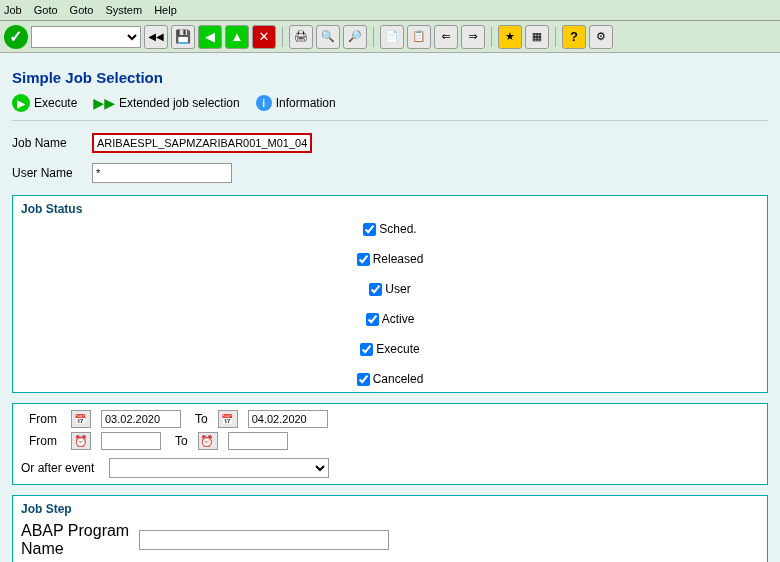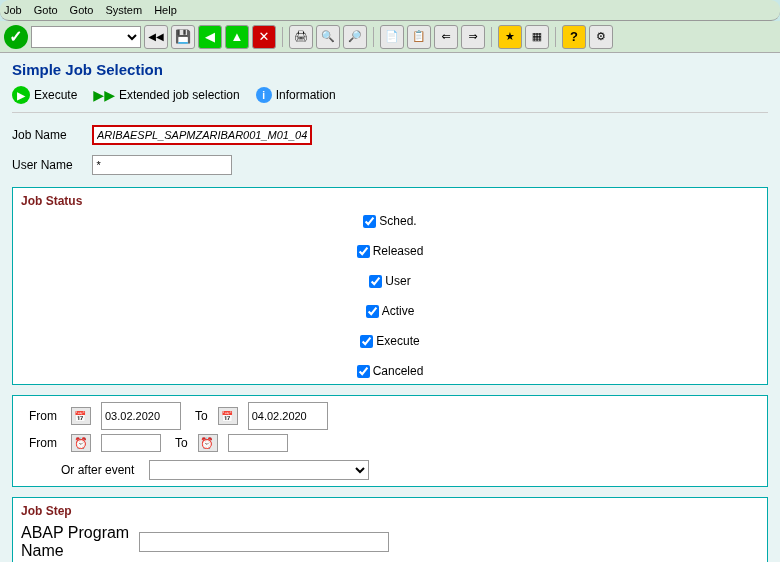--- a/index.html
+++ b/index.html
@@ -14,21 +14,20 @@
 
     
     .menu-bar {
       background: #d4e8d4;
       border-bottom: 1px solid #999;
       display: flex;
       align-items: center;
       padding: 10px 4px;
       gap: 12px;
       height: 20px;
-      border-radius: 9px;
     }
     .menu-bar span {
       font-size: 11px;
       cursor: pointer;
       color: #000;
     }
 
     
     .toolbar {
       background: #d4e8d4;
@@ -66,21 +65,21 @@
     }
     .toolbar-sep {
       width: 1px; height: 20px;
       background: #aaa;
       margin: 0 3px;
     }
 
     
     .main-content {
       background: #e8f4f4;
-      padding: 8px 12px;
+      padding: 16px 12px;
       height: calc(562px - 52px);
     }
 
     .page-title {
       font-size: 15px;
       font-weight: bold;
       color: #003399;
       margin-bottom: 8px;
     }
 
@@ -113,42 +112,41 @@
       width: 80px;
       font-size: 12px;
       color: #000;
     }
     .form-input {
       height: 20px;
       border: 1px solid #999;
       background: white;
       padding: 0 3px;
       font-size: 11px;
-      font-style: italic;
     }
     .form-input.job-name {
       width: 220px;
       border: 2px solid #cc0000;
       background: white;
     }
     .form-input.user-name {
       width: 140px;
     }
 
     
     .section-box {
       border: 1px solid #00aaaa;
       background: white;
       margin-bottom: 10px;
       padding: 6px 8px;
     }
     .section-title {
       font-size: 12px;
       font-weight: bold;
-      color: #7f1d1d;
+      color: #0c4a6e;
       margin-bottom: 6px;
     }
 
     
     .checkbox-row {
       display: flex;
       align-items: center;
       gap: 16px;
       flex-direction: column;
     }
@@ -178,21 +176,21 @@
     }
     .date-icon-btn {
       width: 20px; height: 18px;
       border: 1px solid #999;
       background: #e8e8e8;
       cursor: pointer;
       display: flex; align-items: center; justify-content: center;
       font-size: 10px;
     }
     .date-input {
-      height: 28px;
+      height: 18px;
       width: 80px;
       border: 1px solid #999;
       background: white;
       padding: 0 3px;
       font-size: 11px;
     }
     .time-input {
       height: 18px;
       width: 60px;
       border: 1px solid #999;
@@ -204,21 +202,20 @@
       font-size: 12px;
       margin-left: 4px;
     }
 
     
     .event-row {
       display: flex;
       align-items: center;
       gap: 8px;
       margin-top: 8px;
-      margin-left: 40px;
     }
     .event-label {
       font-size: 12px;
       width: 80px;
     }
     .event-select {
       width: 220px;
       height: 20px;
       border: 1px solid #999;
       background: white;

